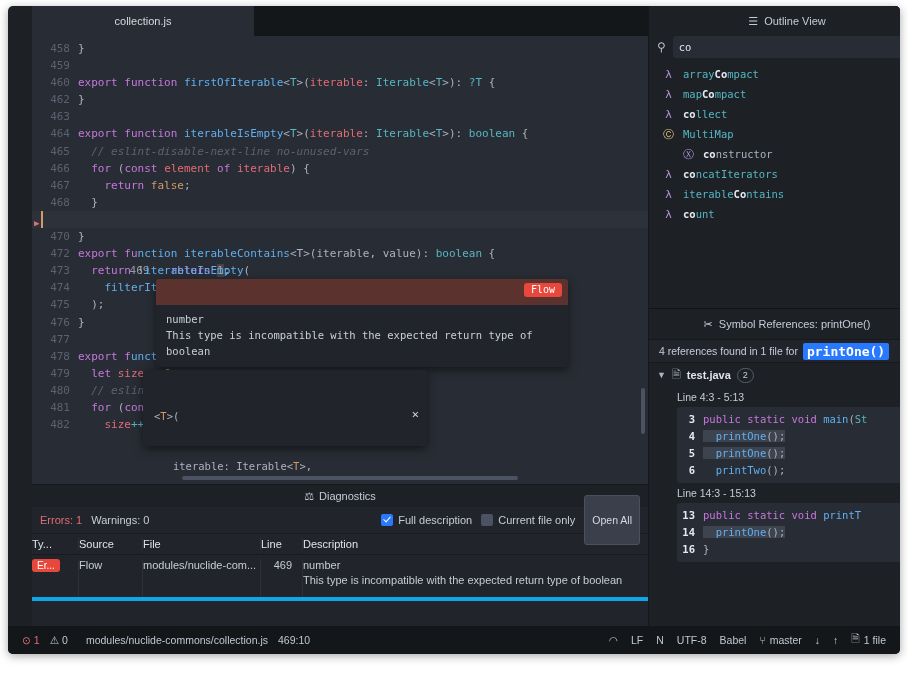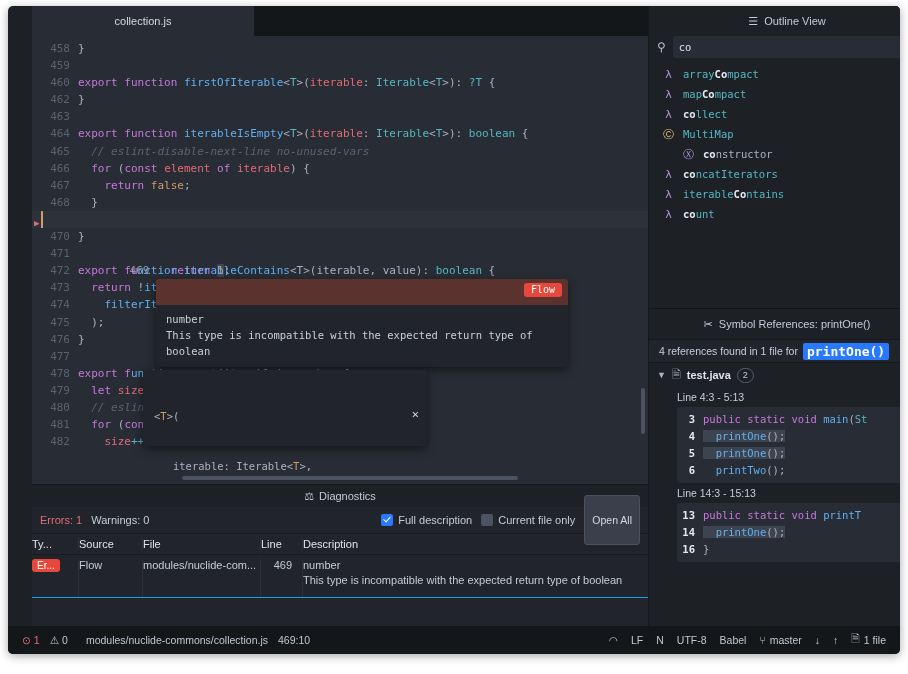--- a/index.html
+++ b/index.html
@@ -235,21 +235,21 @@
     padding-left: 0;
     overflow: hidden; white-space: nowrap;
   }
   .c-type { width: 46px; }
   .c-src  { width: 64px; border-left: 1px solid #2b303a; }
   .c-file { width: 118px; border-left: 1px solid #2b303a; }
   .c-line { width: 42px; border-left: 1px solid #2b303a; text-align: left; }
   .c-desc { flex: 1;     border-left: 1px solid #2b303a; }
   .dtrow {
     display: flex; min-height: 38px; padding-top: 4px;
-    border-bottom: 1px solid #0ea5e9;
+    border-bottom: 4px solid #0ea5e9;
   }
   .dtrow .c-line { text-align: right; padding-right: 10px; }
   .pill-err {
     display: inline-block;
     background: #e8483c; color: #fff;
     font-size: 10px; border-radius: 3px;
     padding: 1px 5px;
   }
   .desc-l1 { color: #c6ccd6; }
   .desc-l2 { color: #c6ccd6; margin-top: 3px; }
@@ -431,21 +431,20 @@
           <div class="cline"><span class="gut">467</span><span class="pn">    </span><span class="mk">return </span><span class="st">false</span><span class="pn">;</span></div>
           <div class="cline"><span class="gut">468</span><span class="codetext">  }</span></div>
 
           <div class="cline cur">
             <span class="bpgutter">▶</span>
             <span class="curbar"></span>
             <span class="gut">469</span><span class="pn">  </span><span class="mk">return </span><span class="sel-num">1</span><span class="pn">;</span>
           </div>
 
           <div class="cline"><span class="gut">470</span><span class="codetext">}</span></div>
-          <div class="cline"><span class="gut">471</span></div>
           <div class="cline"><span class="gut">472</span><span class="mk">export fu</span><span class="fn">nction iterableContains</span><span class="pn">&lt;T&gt;(iterable, value)</span><span class="pn">: </span><span class="ty">boolean</span><span class="pn"> {</span></div>
           <div class="cline"><span class="gut">473</span><span class="pn">  </span><span class="mk">return </span><span class="pn">!</span><span class="fn">iterableIsEmpty</span><span class="pn">(</span></div>
           <div class="cline"><span class="gut">474</span><span class="pn">    </span><span class="fn">filterIterable</span><span class="pn">(</span><span class="pm">iterable</span><span class="pn">, </span><span class="pm">element</span><span class="pn"> </span><span class="mk">⇒</span><span class="pn"> </span><span class="pm">element</span><span class="pn"> </span><span class="op">===</span><span class="pn"> </span><span class="pm">value</span><span class="pn">),</span></div>
           <div class="cline"><span class="gut">475</span><span class="codetext">  );</span></div>
           <div class="cline"><span class="gut">476</span><span class="codetext">}</span></div>
           <div class="cline"><span class="gut">477</span></div>
           <div class="cline"><span class="gut">478</span><span class="mk">export f</span><span class="fn">unction count</span><span class="pn">(iterable): </span><span class="ty">number</span><span class="pn"> {</span></div>
           <div class="cline"><span class="gut">479</span><span class="pn">  </span><span class="mk">let </span><span class="pm">size</span><span class="pn"> = </span><span class="st">0</span><span class="pn">;</span></div>
           <div class="cline"><span class="gut">480</span><span class="cm">  // eslint-disable-next-line no-unused-vars</span></div>
           <div class="cline"><span class="gut">481</span><span class="pn">  </span><span class="mk">for </span><span class="pn">(</span><span class="mk">const </span><span class="pm">element</span><span class="pn"> </span><span class="mk">of</span><span class="pn"> </span><span class="pm">iterable</span><span class="pn">) {</span></div>

